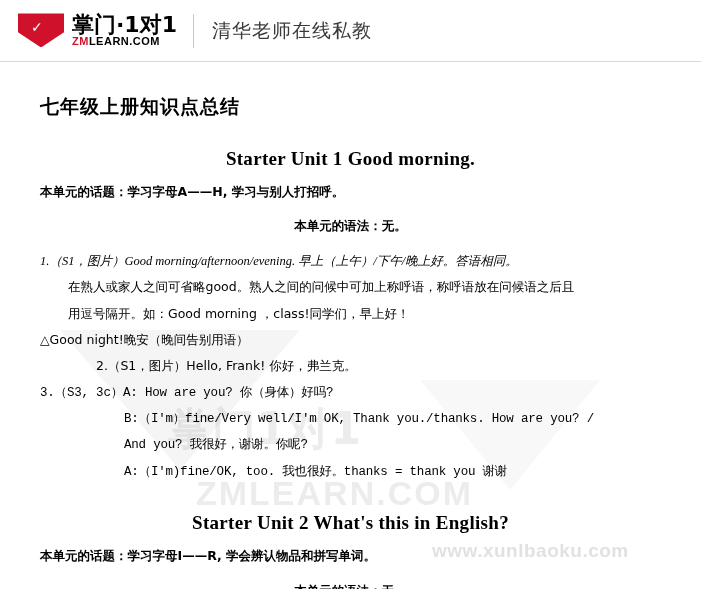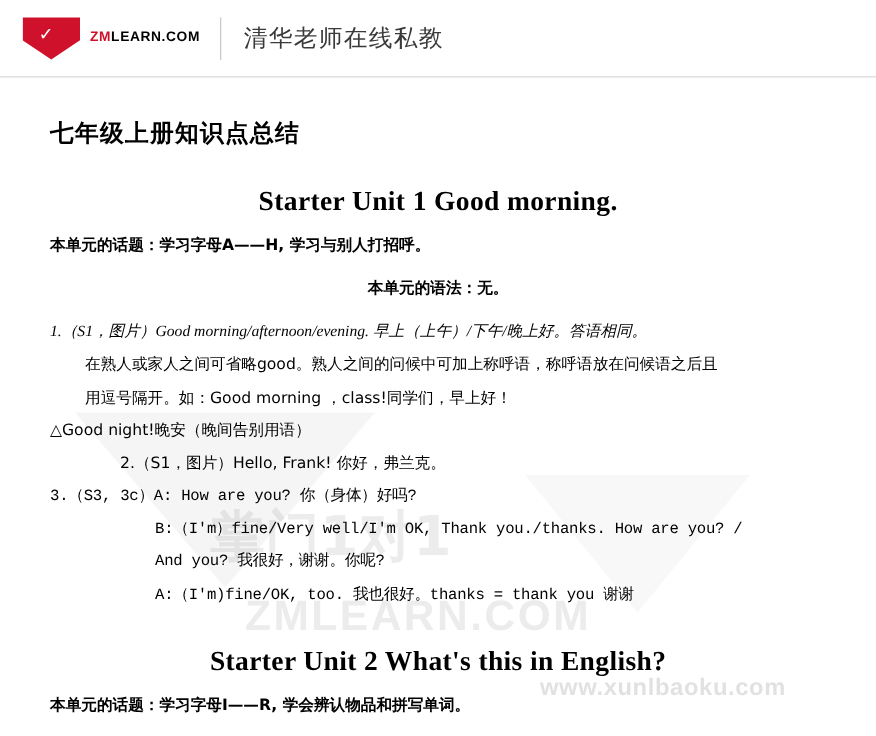--- a/index.html
+++ b/index.html
@@ -152,21 +152,21 @@
     text-align: left;
     font-family: "DejaVu Sans", sans-serif;
     font-size: 19px;
     font-weight: bold;
     margin-top: 32px;
     letter-spacing: 1px;
   }
   .unit-title {
     text-align: center;
     font-family: "Liberation Serif", serif;
-    font-size: 22px;
+    font-size: 19px;
     font-weight: bold;
     margin-top: 28px;
     letter-spacing: 0.3px;
   }
   .para {
     font-family: "DejaVu Sans", sans-serif;
     font-size: 12.5px;
     line-height: 1.95;
     margin-top: 10px;
   }
@@ -187,20 +187,21 @@
 </style>
 </head>
 <body>
 
 <div class="header">
   <div class="logo-block">
     <div class="logo-mark">
       <span class="tick">✓</span>
     </div>
     <div class="logo-text">
+      <div class="logo-cn">掌门·1对1</div>
       <div class="logo-en"><span class="red">ZM</span><span>LEARN.COM</span></div>
     </div>
   </div>
   <div class="divider-vert"></div>
   <div class="slogan">清华老师在线私教</div>
 </div>
 
 <div class="wm-layer">
   <div class="wm-tri"></div>
   <div class="wm-tri2"></div>

